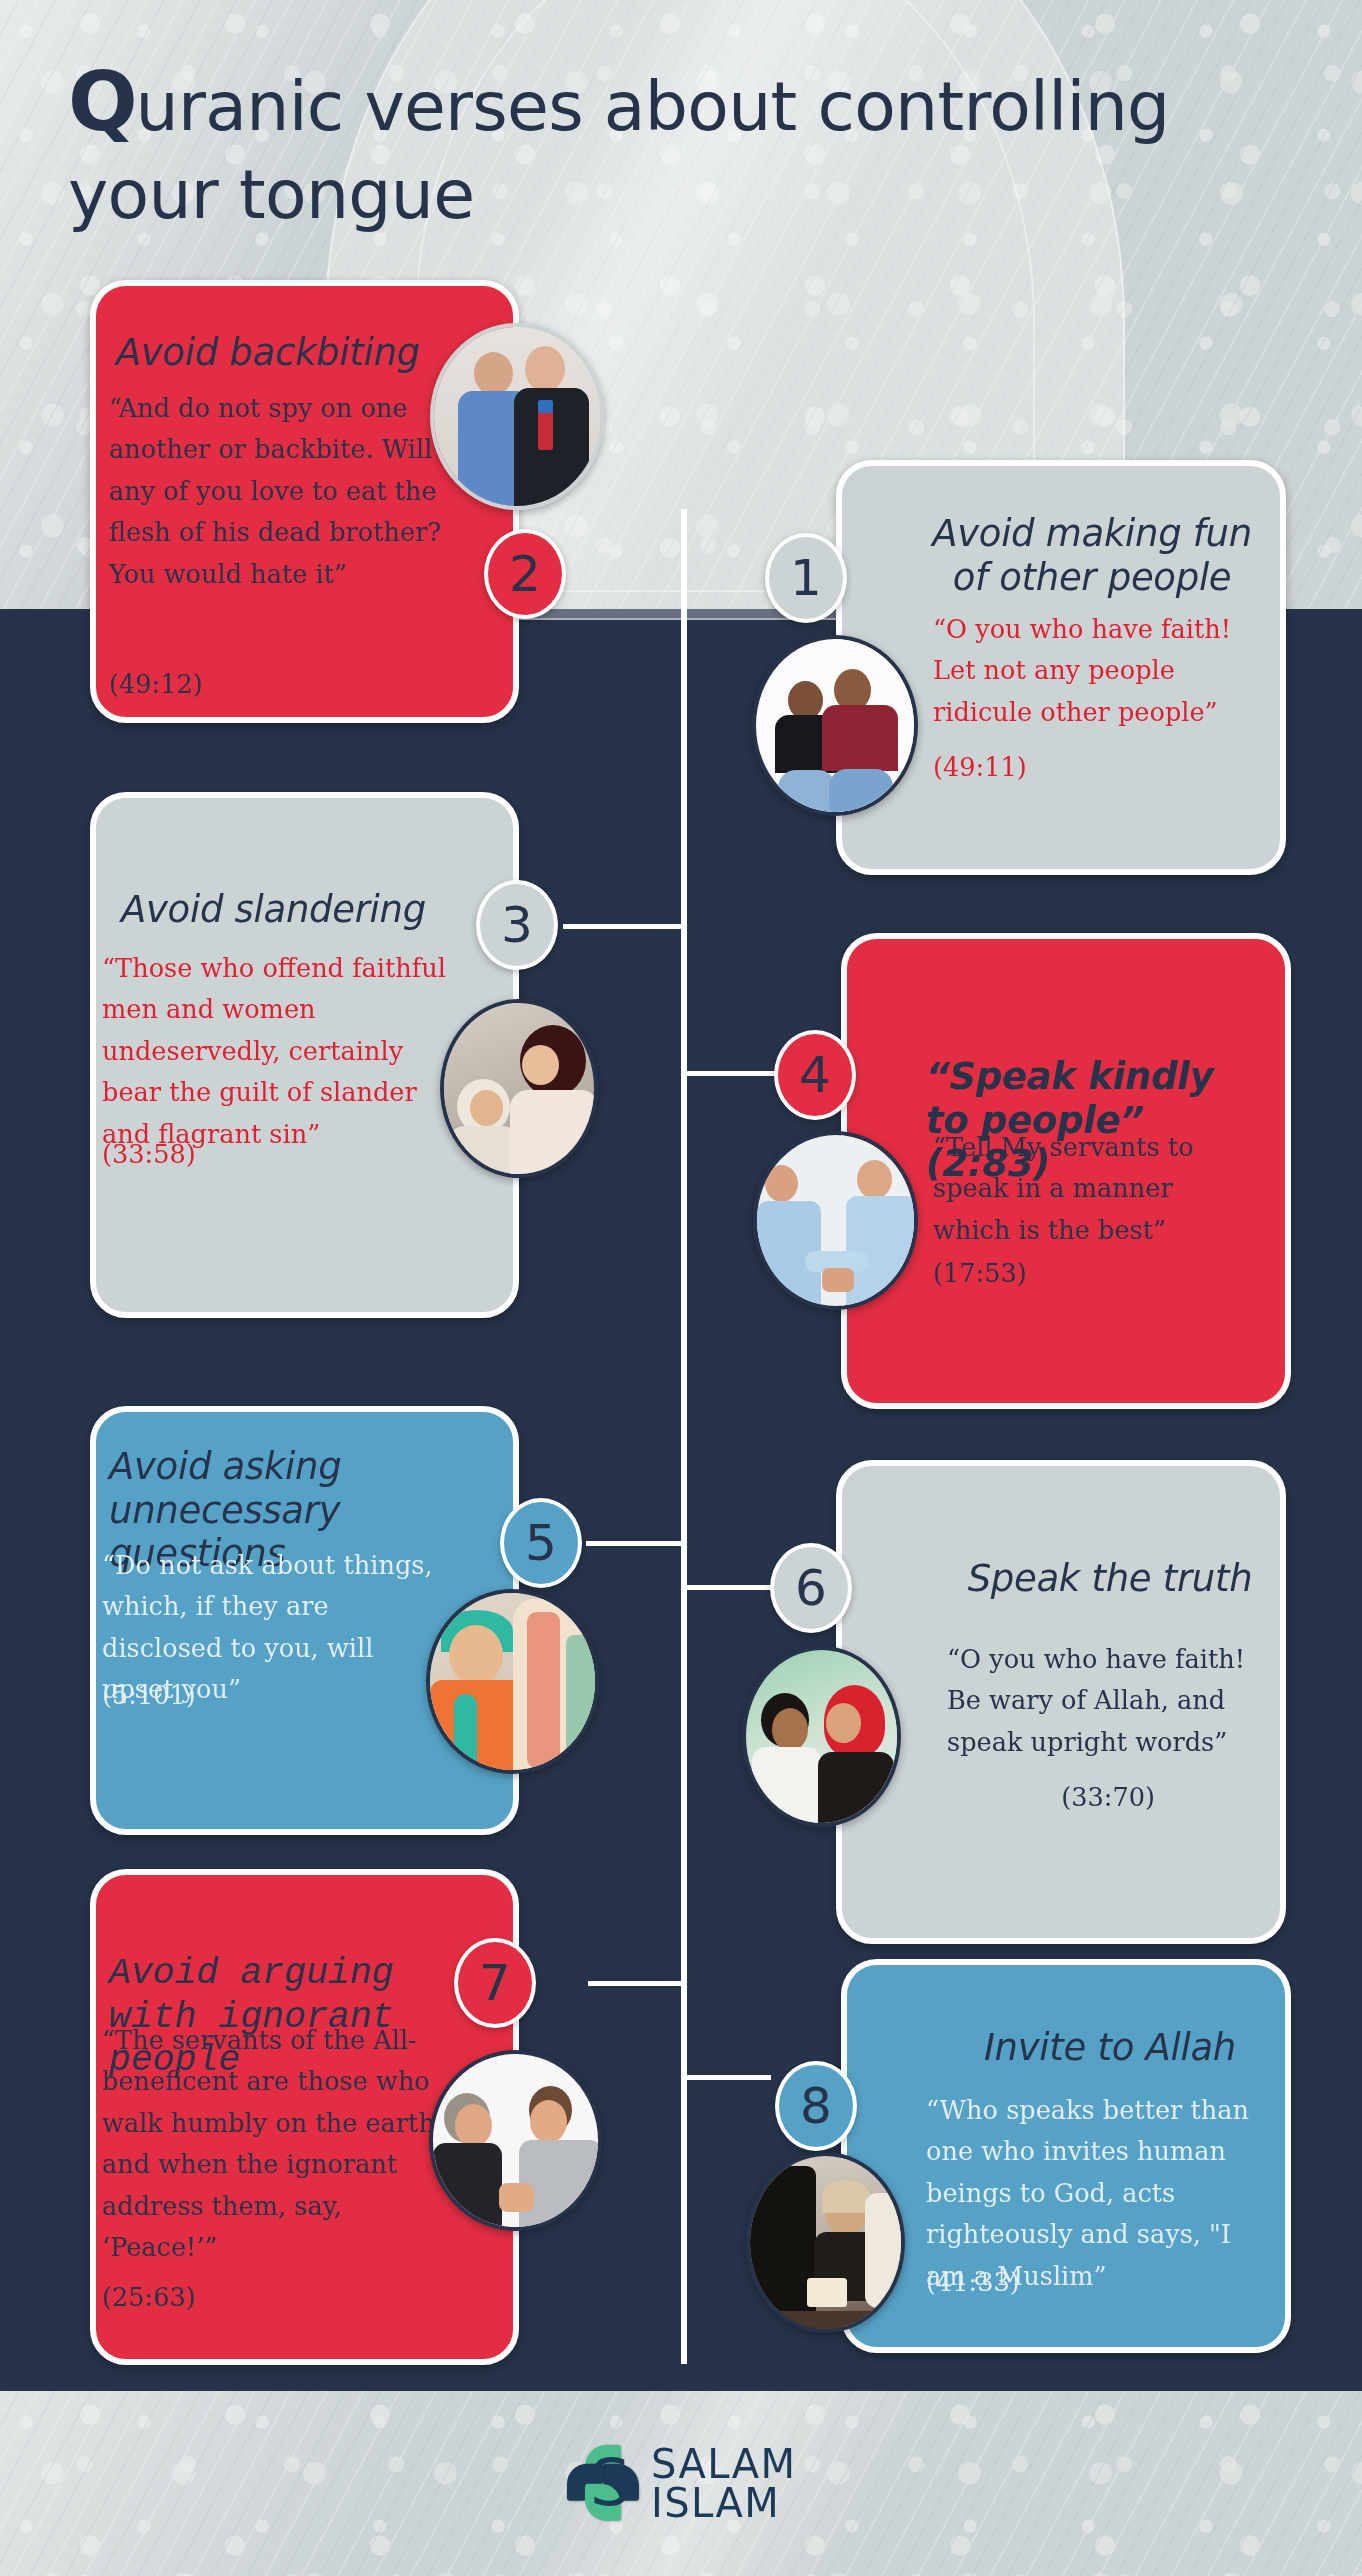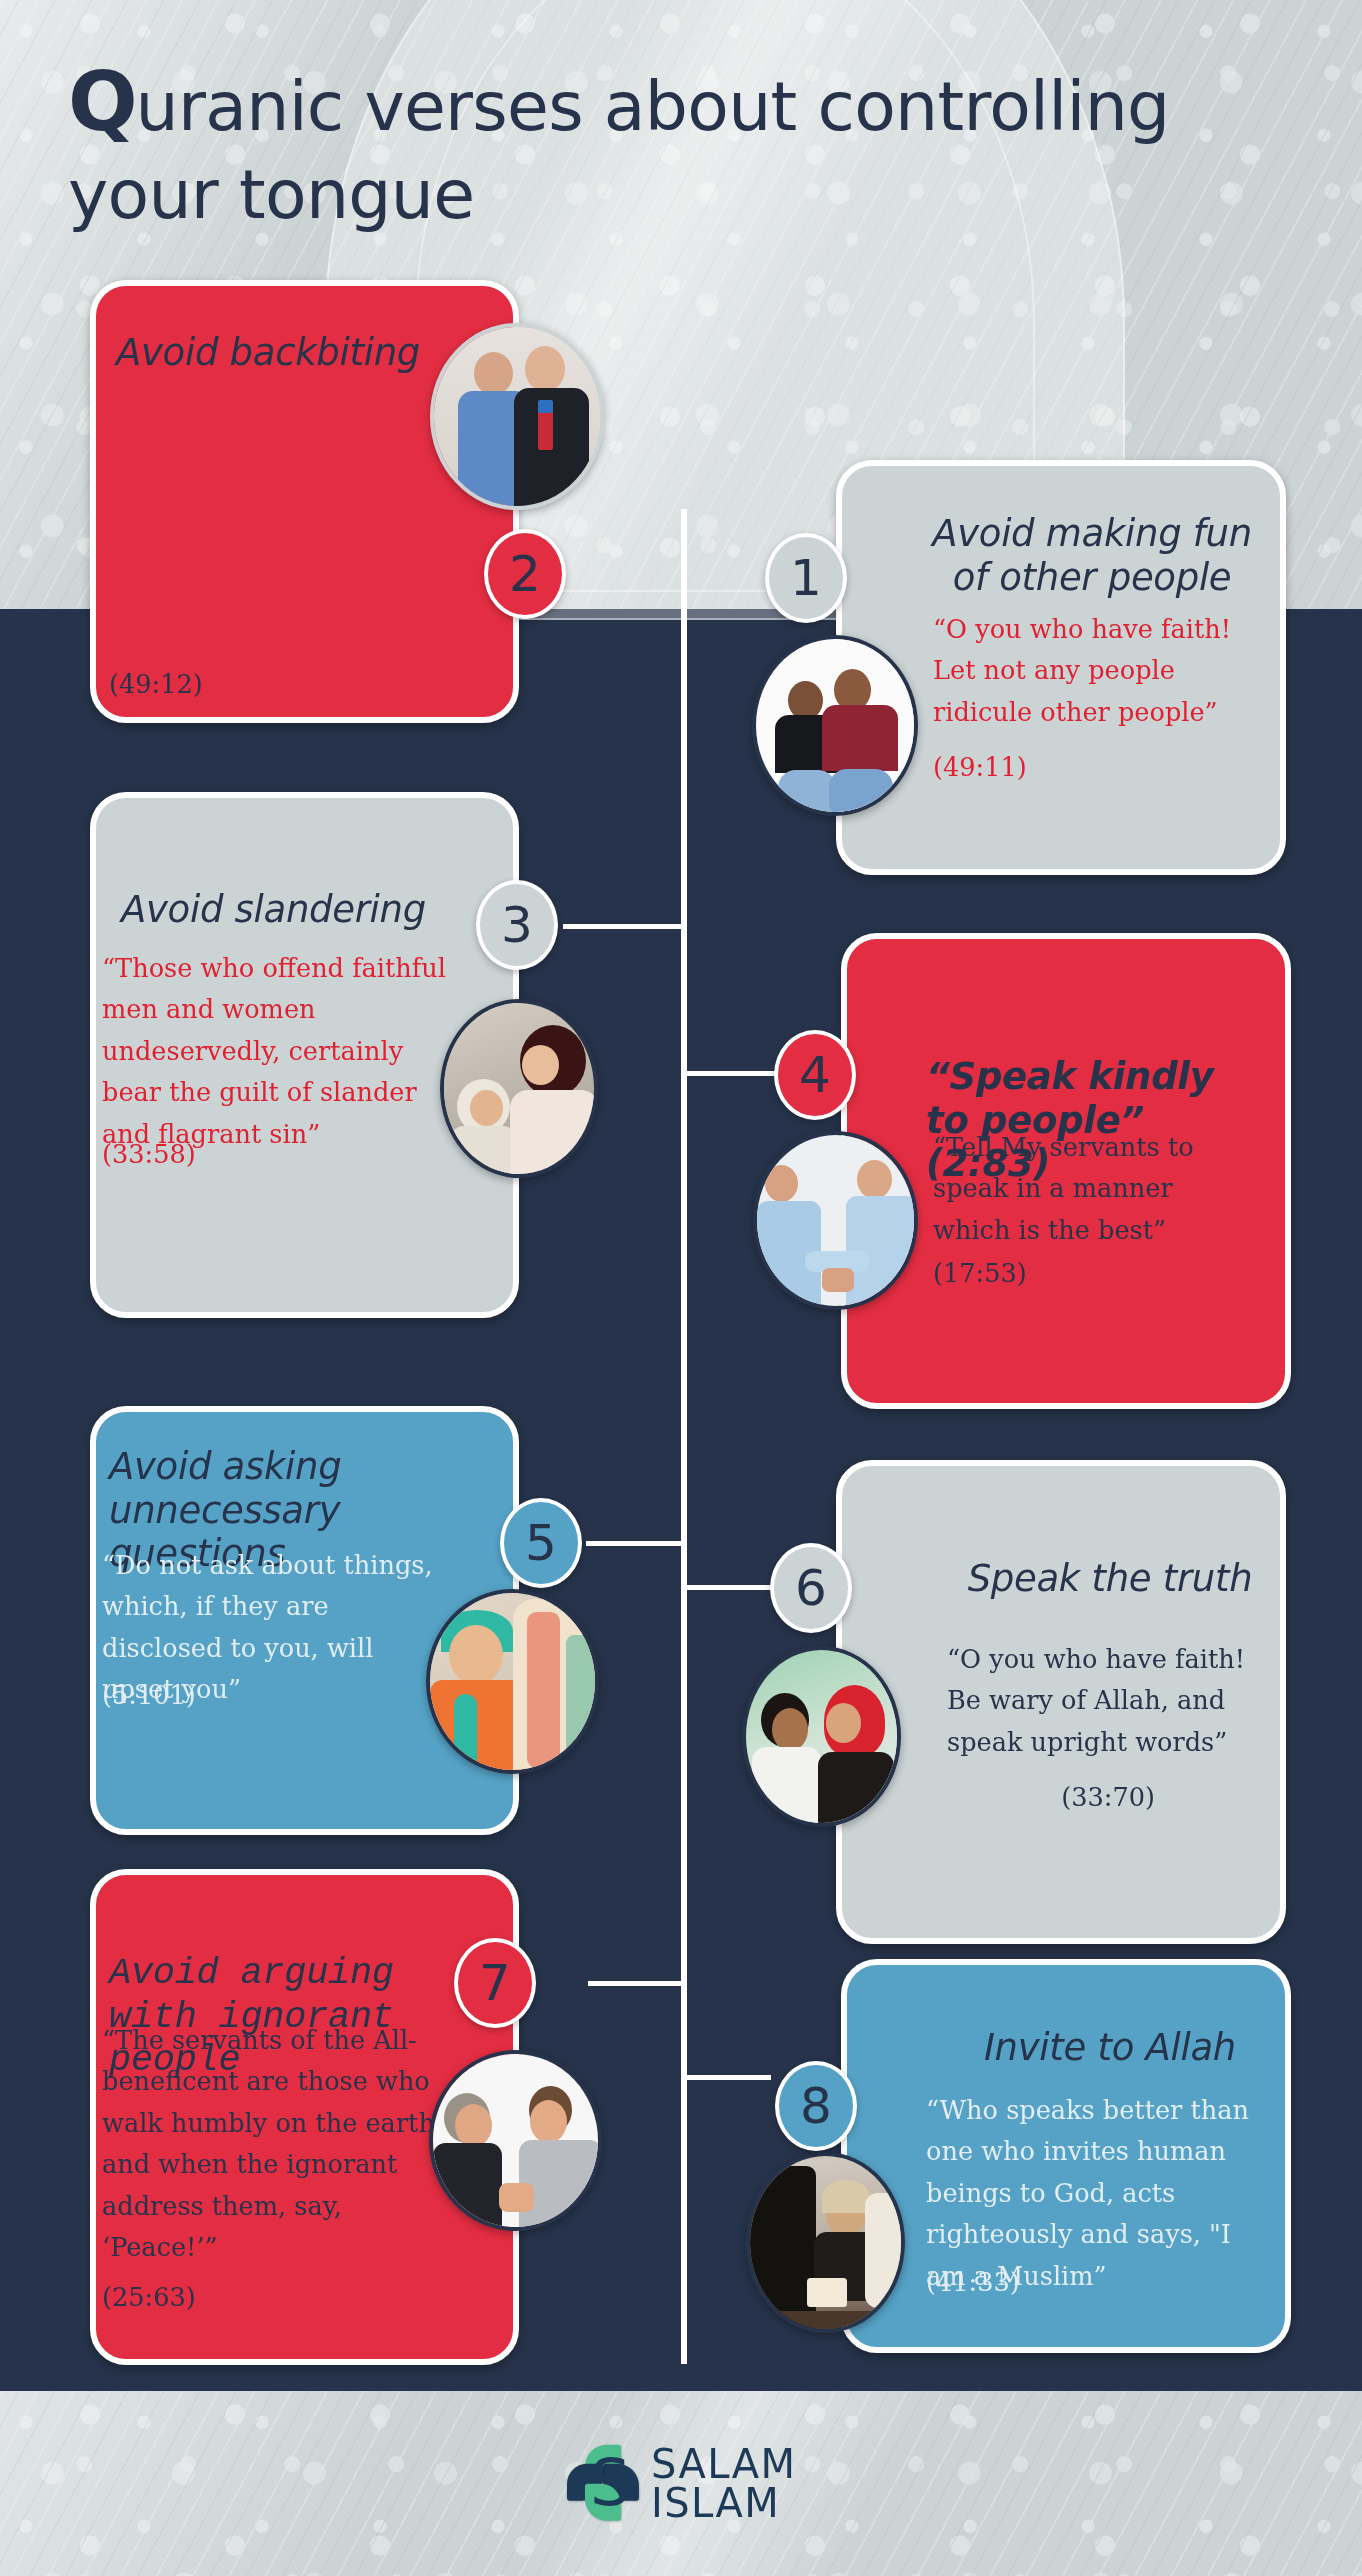--- a/index.html
+++ b/index.html
@@ -146,20 +146,21 @@
   <div class="spine"></div>
   <div class="conn" style="left:563px;top:924px;width:120px;"></div>
   <div class="conn" style="left:681px;top:1071px;width:97px;"></div>
   <div class="conn" style="left:586px;top:1541px;width:98px;"></div>
   <div class="conn" style="left:681px;top:1585px;width:90px;"></div>
   <div class="conn" style="left:588px;top:1981px;width:96px;"></div>
   <div class="conn" style="left:681px;top:2075px;width:90px;"></div>
 
   <div class="card c-red" style="left:90px;top:280px;width:429px;height:443px;"></div>
   <div class="heading" style="left:116px;top:331px;width:360px;">Avoid backbiting</div>
+  <div class="verse dark" style="left:109px;top:388px;width:374px;">“And do not spy on one another or backbite. Will any of you love to eat the flesh of his dead brother? You would hate it”</div>
   <div class="verse dark" style="left:109px;top:664px;width:208px;">(49:12)</div>
   <div class="photo lt" style="left:430px;top:323px;width:174px;height:187px;">
     <div class="ph-in" style="background:linear-gradient(180deg,#e7e2de 0%,#d8d2cc 100%);">
       <div class="head" style="left:40px;top:25px;width:39px;height:43px;background:#d6a487;"></div>
       <div class="fig" style="left:23.5px;top:64px;width:72px;height:116px;background:#5d8ac7;border-radius:15px 15px 0 0;"></div>
       <div class="head" style="left:91px;top:19.4px;width:40px;height:46px;background:#e0b295;"></div>
       <div class="fig" style="left:80px;top:61px;width:75px;height:119px;background:#1e2128;border-radius:15px 15px 0 0;"></div>
       <div class="fig" style="left:104px;top:83px;width:15px;height:40px;background:#c62b36;border-radius:2.1px;"></div>
       <div class="fig" style="left:104px;top:73px;width:15px;height:12.5px;background:#2f6fbf;border-radius:2.1px;"></div>
     </div>

